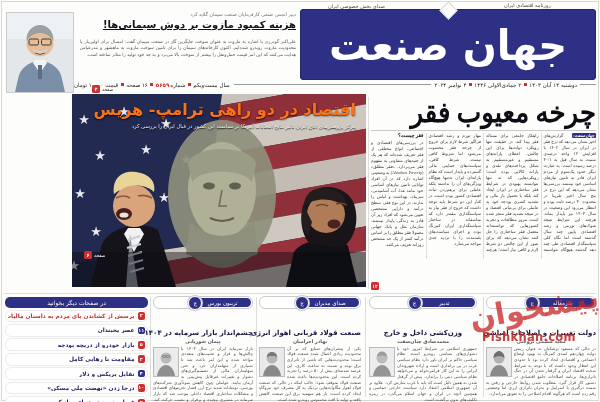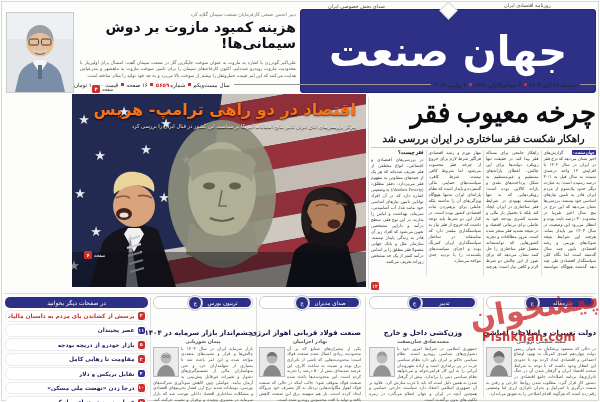--- a/index.html
+++ b/index.html
@@ -5,39 +5,39 @@
   html,body{margin:0;padding:0;background:#ffffff;}
   #page{position:relative;width:600px;height:402px;background:#fdfdfc;overflow:hidden;
         font-family:"DejaVu Sans",sans-serif;direction:rtl;}
   .frame{position:absolute;left:1px;top:1px;right:1px;bottom:1px;border:1px solid #d8d8d4;pointer-events:none;}
   .abs{position:absolute;}
 
   
   .top-note{font-size:5px;color:#444;white-space:nowrap;}
 
   
-  .masthead{left:300px;top:9px;width:296px;height:84px;background:#2e3086;border-radius:4px;
+  .masthead{left:300px;top:9px;width:296px;height:71px;background:#2e3086;border-radius:4px;
             display:flex;align-items:center;justify-content:center;box-shadow:inset 0 0 0 1px #24266e;}
   .masthead-title{color:#fff;font-size:40px;font-weight:bold;letter-spacing:1px;transform:scaleY(1.05);white-space:nowrap;}
   .masthead-diamond{position:absolute;left:calc(50% - 6px);top:-5px;width:11px;height:11px;background:#fdfdfc;
                     transform:rotate(45deg);border:1px solid #d8d8d4;}
 
   
   .dateline{left:74px;top:79px;width:522px;height:11px;display:flex;direction:ltr;align-items:center;font-size:5.5px;color:#222;}
   .dateline .dash{border-top:1px solid #999;height:0;}
   .dl-text{display:flex;direction:rtl;align-items:center;white-space:nowrap;}
   .sq{width:3px;height:3px;background:#cf2e2e;margin:0 2.5px;display:inline-block;}
   .issue-num{color:#cf2e2e;font-weight:bold;margin-right:1px;}
 
   
   .cement{left:4px;top:10px;width:292px;height:83px;}
   .cement-photo{position:absolute;left:2px;top:2px;width:66px;height:79px;border:1px solid #ccc;overflow:hidden;background:#e7ebee;}
   .cement-text{position:absolute;right:0;left:76px;top:2px;text-align:right;}
   .cement-kicker{font-size:4.8px;color:#777;}
-  .cement-headline{font-size:14px;font-weight:bold;color:#101018;margin:2px 0 9px;}
+  .cement-headline{font-size:10px;font-weight:bold;color:#101018;margin:2px 0 9px;text-decoration:underline;}
   .cement-body{font-size:4.5px;line-height:6.4px;color:#555;text-align:justify;}
   .page-badge{display:flex;direction:rtl;align-items:center;gap:2px;}
   .page-badge .w{font-size:4.5px;color:#333;}
   .nbox{width:8px;height:8px;border-radius:1.5px;background:#cf2e2e;color:#fff;font-size:5px;font-weight:bold;
         display:flex;align-items:center;justify-content:center;}
   .cement .page-badge{position:absolute;left:88px;bottom:0;}
 
   
   .lead{left:72px;top:94px;width:294px;height:193px;overflow:hidden;background:#1c2340;}
   .lead svg{position:absolute;left:0;top:0;}
@@ -220,21 +220,20 @@
     <div class="page-badge">
       <span class="w">صفحه</span>
       <span class="nbox">۶</span>
     </div>
   </div>
 
   <div class="abs vline" style="left:368px;top:97px;height:192px;"></div>
 
   <div class="abs poverty">
     <div class="poverty-headline">چرخه معیوب فقر</div>
-    <div class="poverty-sub">راهکار شکست فقر ساختاری در ایران بررسی شد</div>
     <div class="poverty-rule"></div>
     <div class="poverty-cols">
       <span class="lead-chip">جهان‌صنعت:</span>
       <span>گزارش‌های اخیر نشان می‌دهد که نرخ فقر در ایران در سال ۱۴۰۲ با افزایش ۱۴ واحد درصدی نسبت به سال قبل به ۳۰/۱ درصد رسیده است؛ به عبارت دیگر حدود یک‌سوم از مردم ایران قادر به تامین نیازهای اساسی خود نیستند. بررسی‌ها نشان می‌دهد که این نرخ در پنج سال اخیر تقریبا در محدوده ۳۰ درصد ثابت بوده و انتظار می‌رود این وضعیت در سال ۱۴۰۳ نیز پایدار بماند. هرچند این شرایط نتیجه شوک‌های تورمی و رشد اقتصادی پایین چند سال گذشته است اما نگاه کلی سیاستگذار اقتصادی طی چند دهه گذشته هیچ‌گاه نتوانسته راهکار جامعی برای مساله فقر پیدا کند. در حقیقت تنها رویکرد دولت‌ها برای این چالش، اعطای یارانه‌های مستقیم و غیرمستقیم به شکل پرداخت‌های نقدی و یارانه کالایی بوده است؛ رویکردهایی که نه تنها نتوانسته بهبودی در شرایط فقر ساختاری در ایران ایجاد کند بلکه با تحمیل بار مالی و تشدید کسری بودجه خود به عاملی برای بی‌ثباتی اقتصاد و در نتیجه تشدید فقر منجر شده است. مرور مطالعات و تجربه کشورهایی که توانسته‌اند معضل فقر ساختاری را حل کنند نشان می‌دهد که برای عبور از این چالش دو شرط لازم و کافی نیاز است؛ هرچند مهار تورم و رشد اقتصادی فراگیر شرط لازم برای خروج از چرخه فقر محسوب می‌شود اما شروط کافی نیست. شرط کافی، سیاست‌های حمایتی مالی گسترده و پایدار است که نظام یارانه‌ای ایران نه‌تنها هیچ‌گاه ویژگی‌های آن را نداشته بلکه عاملی برای برهم‌زدن ثبات اقتصادی کشور بوده است. در کنار این دو شرط باید توجه داشت که خروج از فقر نیاز به سیاستگذاری مقتدر دارد که متاسفانه در ساختار سیاستگذاری ایران کم‌رنگ بوده و اجرای سیاست‌های بلندمدت را با تردید جدی مواجه می‌سازد.</span>
       <div class="pv-subhead">فقر چیست؟</div>
       <span>در بررسی‌های اقتصادی و اجتماعی، انواع مختلفی از فقر تعریف شده‌اند که هر یک از جنبه‌های متفاوتی به مفهوم فقر می‌پردازد. «فقر مطلق» (Absolute Poverty) به وضعیتی اشاره دارد که در آن افراد توانایی تامین نیازهای اساسی خود مانند غذا، آب آشامیدنی، سرپناه، بهداشت و لباس را ندارند. در این نوع فقر، سطح درآمد و دارایی مشخصی تعیین می‌شود که افراد زیر آن قادر به زندگی پایدار نیستند. سازمان ملل و بانک جهانی معمولا فقر مطلق را بر اساس درآمد کمتر از یک حد مشخص روزانه تعریف می‌کنند.</span>
     </div>
     <span class="nbox">۱۲</span>
   </div>
 

